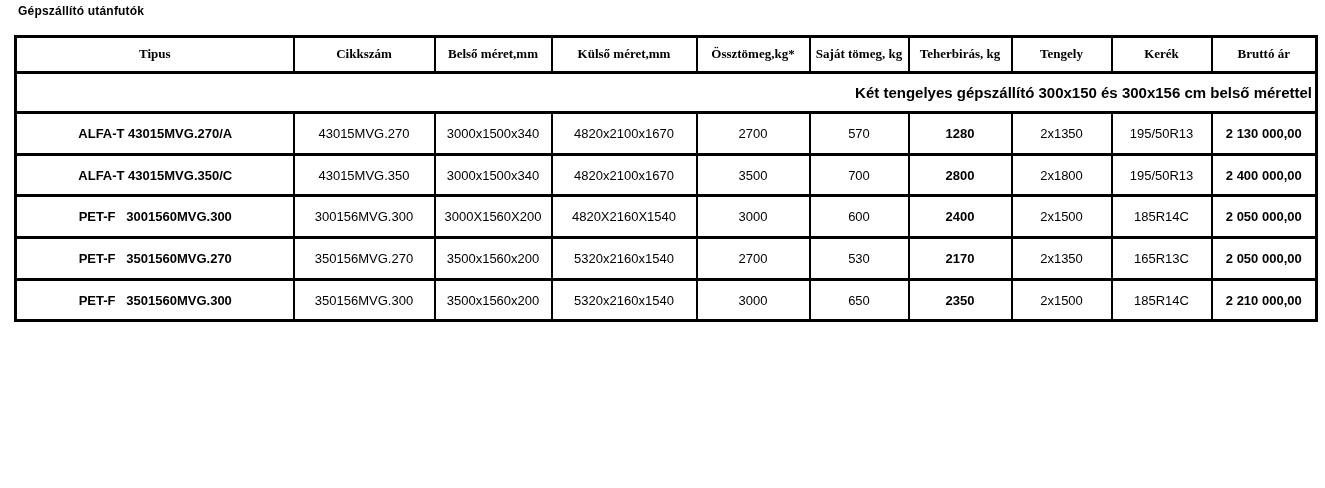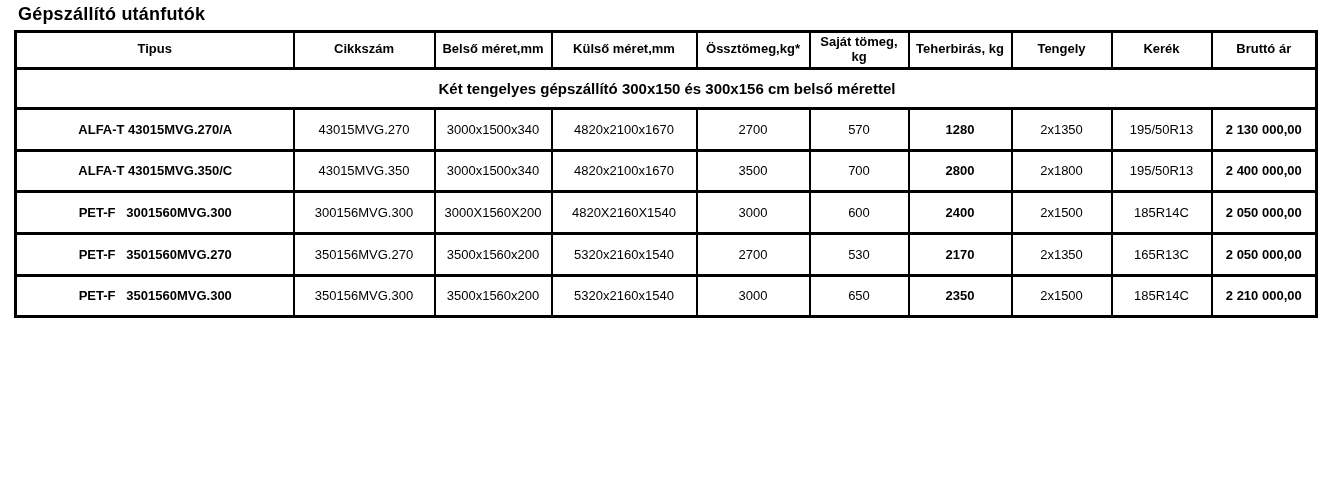--- a/index.html
+++ b/index.html
@@ -8,50 +8,50 @@
     width: 1325px;
     height: 488px;
     overflow: hidden;
     font-family: "Liberation Sans", sans-serif;
     color: #000;
   }
   .page {
     padding: 4px 0 0 14px;
   }
   .page-title {
-    font-size: 18px;
+    font-size: 12px;
     font-weight: bold;
-    margin: 0 0 5px 4px;
+    margin: 0 0 17px 4px;
     letter-spacing: 0.2px;
   }
   table.price-table {
     border-collapse: collapse;
     table-layout: fixed;
     width: 1301px;
     border: 3px solid #000;
   }
   .price-table th,
   .price-table td {
     border: 2px solid #000;
     border-top-width: 3px;
     border-bottom-width: 3px;
     font-size: 13px;
     text-align: center;
     vertical-align: middle;
     padding: 2px 3px;
     overflow: hidden;
   }
-  .price-table thead tr { height: 36px; }
+  .price-table thead tr { height: 36px; font-family: Liberation Serif, serif; }
   .price-table th {
     font-weight: bold;
     line-height: 1.15;
   }
   tr.section-row { height: 40px; }
   tr.section-row td {
-    text-align: center;
+    text-align: right;
     font-weight: bold;
     font-size: 15px;
     padding-left: 5px;
   }
   tbody tr.data-row { height: 41.7px; }
   tbody tr.data-row td:first-child {
     text-align: center;
     font-weight: bold;
     padding-left: 4px;
     white-space: pre;

